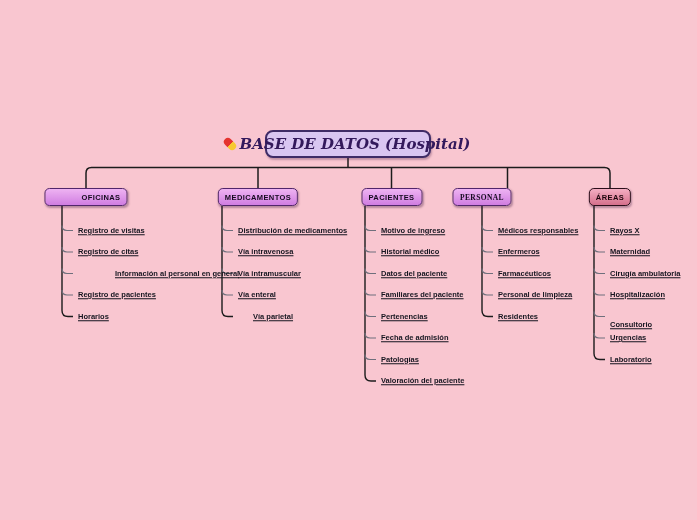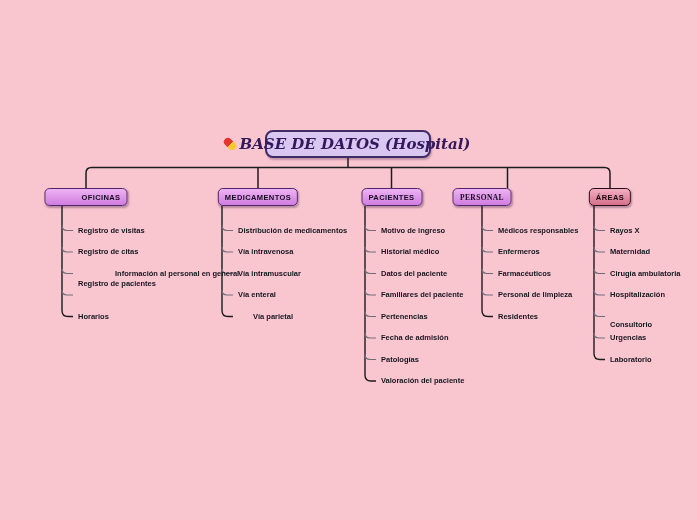--- a/index.html
+++ b/index.html
@@ -73,20 +73,21 @@
   }
   .mind-item {
     position: absolute;
     transform: translateY(-50%);
     font-size: 7.5px;
     font-weight: bold;
     line-height: 1;
     color: var(--item-text, #15151f);
     white-space: nowrap;
     cursor: pointer;
+    text-decoration: underline;
   }
 </style>
 </head>
 <body>
 
 <div id="canvas" style="--bg: #f9c6d0; --central-fill: #d9c6f1; --central-border: #3f2c66; --central-text: #33195c; --item-text: #15151f; --pill-red: #e5332e; --pill-yellow: #f7c931;">
   <svg id="connector-svg" viewBox="0 0 697 520">
       <path d="M 348 158 L 348 167.5" fill="none" stroke="#1c1c1c" stroke-width="1.5"></path>
       <path d="M 86 188 L 86 173 Q 86 167.5 91.5 167.5 L 604.5 167.5 Q 610 167.5 610 173 L 610 188" fill="none" stroke="#1c1c1c" stroke-width="1.5"></path>
       <path d="M 258 167.5 L 258 188" fill="none" stroke="#1c1c1c" stroke-width="1.5"></path>
@@ -129,21 +130,21 @@
     <span class="central-label">BASE DE DATOS (Hospital)</span>
   </div>
 
   <div id="branches">
       <div class="branch-node" style="left: 86px; min-width: 56px; padding-left: 36px; --n-top: #eeb3f2; --n-bottom: #d07de1; --n-border: #51256b; --n-text: #140a1e;">
         <span class="branch-label">OFICINAS</span>
       </div>
       <div class="mind-item" style="left: 78px; top: 230.5px;">Registro de visitas</div>
       <div class="mind-item" style="left: 78px; top: 252px;">Registro de citas</div>
       <div class="mind-item" style="left: 78px; top: 273.5px; margin-left: 37px;">Información al personal en general</div>
-      <div class="mind-item" style="left: 78px; top: 284px;">Registro de pacientes</div>
+      <div class="mind-item" style="left: 78px; top: 295px;">Registro de pacientes</div>
       <div class="mind-item" style="left: 78px; top: 316.5px;">Horarios</div>
       <div class="branch-node" style="left: 258px; min-width: 80px; align-items: center; --n-top: #eeb3f2; --n-bottom: #d07de1; --n-border: #51256b; --n-text: #140a1e;">
         <span class="branch-label">MEDICAMENTOS</span>
       </div>
       <div class="mind-item" style="left: 238px; top: 230.5px;">Distribución de medicamentos</div>
       <div class="mind-item" style="left: 238px; top: 252px;">Vía intravenosa</div>
       <div class="mind-item" style="left: 238px; top: 273.5px;">Vía intramuscular</div>
       <div class="mind-item" style="left: 238px; top: 295px;">Vía enteral</div>
       <div class="mind-item" style="left: 238px; top: 316.5px; margin-left: 15px;">Vía parietal</div>
       <div class="branch-node" style="left: 391.5px; min-width: 61px; --n-top: #eeb3f2; --n-bottom: #d07de1; --n-border: #51256b; --n-text: #140a1e;">

